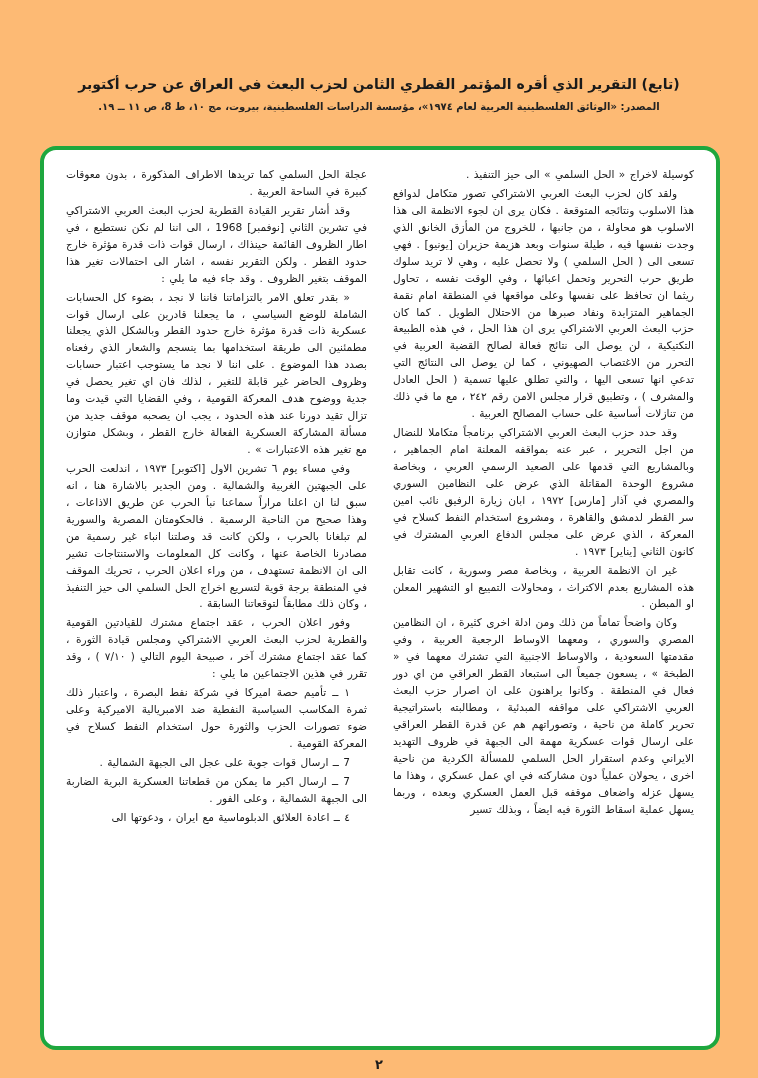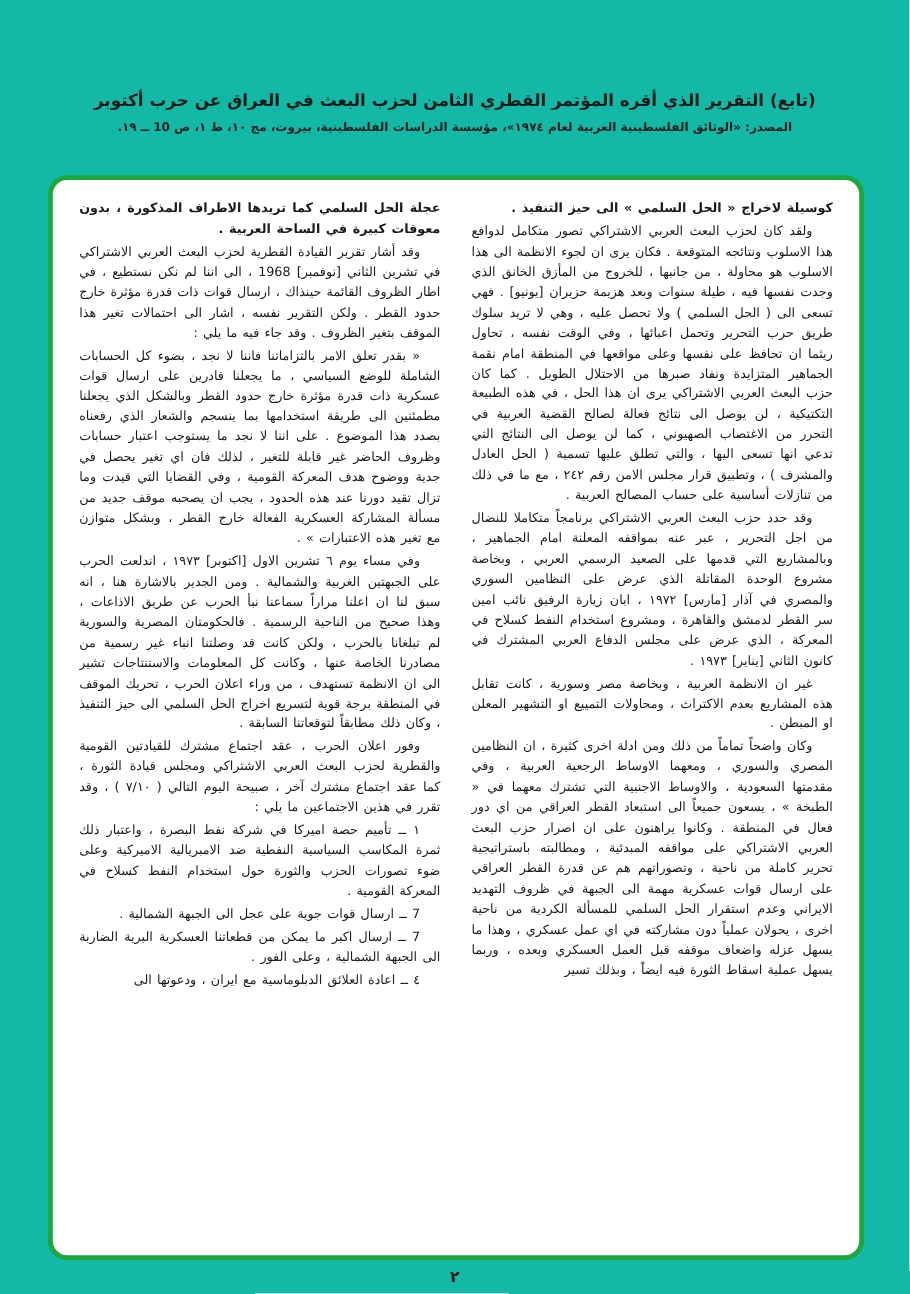--- a/index.html
+++ b/index.html
@@ -1,20 +1,20 @@
 <!DOCTYPE html>
 <html lang="ar"><head>
 <meta charset="utf-8">
 <style>
   html,body{margin:0;padding:0;background:#e9e9e9;}
   .page{
     position:relative;
     width:758px;height:1078px;
     margin:0 auto;
-    background:#14b8a6;
+    background:#fdba74;
     font-family:"DejaVu Sans", sans-serif;
     color:#1a1a1a;
     overflow:hidden;
   }
   .header{
     direction:rtl;
     text-align:center;
     padding-top:76px;
   }
   .doc-title{
@@ -52,39 +52,39 @@
     min-width:0;
     text-align:justify;
     font-size:10.6px;
     line-height:1.6;
   }
   .col p{
     margin:0 0 2px 0;
     text-indent:1.6em;
     word-spacing:1px;
   }
-  .col p:first-child{ text-indent:0;font-weight:bold; }
+  .col p:first-child{ text-indent:0; }
   .page-number{
     position:absolute;
     bottom:6px;
     left:0;
     width:100%;
     text-align:center;
     font-size:13px;
     font-weight:bold;
   }
 </style>
 </head>
 <body>
 
 <div class="page">
 
   <div class="header">
     <div class="doc-title">(تابع) التقرير الذي أقره المؤتمر القطري الثامن لحزب البعث في العراق عن حرب أكتوبر</div>
-    <div class="doc-source">المصدر: «الوثائق الفلسطينية العربية لعام ١٩٧٤»، مؤسسة الدراسات الفلسطينية، بيروت، مج ١٠، ط ١، ص 10 ــ ١٩.</div>
+    <div class="doc-source">المصدر: «الوثائق الفلسطينية العربية لعام ١٩٧٤»، مؤسسة الدراسات الفلسطينية، بيروت، مج ١٠، ط 8، ص ١١ ــ ١٩.</div>
   </div>
 
   <div class="content-box">
     <div class="columns">
       <div class="col">
           <p class="para">كوسيلة لاخراج « الحل السلمي » الى حيز التنفيذ .</p>
           <p class="para">ولقد كان لحزب البعث العربي الاشتراكي تصور متكامل لدوافع هذا الاسلوب ونتائجه المتوقعة . فكان يرى ان لجوء الانظمة الى هذا الاسلوب هو محاولة ، من جانبها ، للخروج من المأزق الخانق الذي وجدت نفسها فيه ، طيلة سنوات وبعد هزيمة حزيران [يونيو] . فهي تسعى الى ( الحل السلمي ) ولا تحصل عليه ، وهي لا تريد سلوك طريق حرب التحرير وتحمل اعبائها ، وفي الوقت نفسه ، تحاول ريثما ان تحافظ على نفسها وعلى مواقعها في المنطقة امام نقمة الجماهير المتزايدة ونفاد صبرها من الاحتلال الطويل . كما كان حزب البعث العربي الاشتراكي يرى ان هذا الحل ، في هذه الطبيعة التكتيكية ، لن يوصل الى نتائج فعالة لصالح القضية العربية في التحرر من الاغتصاب الصهيوني ، كما لن يوصل الى النتائج التي تدعي انها تسعى اليها ، والتي تطلق عليها تسمية ( الحل العادل والمشرف ) ، وتطبيق قرار مجلس الامن رقم ٢٤٢ ، مع ما في ذلك من تنازلات أساسية على حساب المصالح العربية .</p>
           <p class="para">وقد حدد حزب البعث العربي الاشتراكي برنامجاً متكاملا للنضال من اجل التحرير ، عبر عنه بمواقفه المعلنة امام الجماهير ، وبالمشاريع التي قدمها على الصعيد الرسمي العربي ، وبخاصة مشروع الوحدة المقاتلة الذي عرض على النظامين السوري والمصري في آذار [مارس] ١٩٧٢ ، ابان زيارة الرفيق نائب امين سر القطر لدمشق والقاهرة ، ومشروع استخدام النفط كسلاح في المعركة ، الذي عرض على مجلس الدفاع العربي المشترك في كانون الثاني [يناير] ١٩٧٣ .</p>
           <p class="para">غير ان الانظمة العربية ، وبخاصة مصر وسورية ، كانت تقابل هذه المشاريع بعدم الاكتراث ، ومحاولات التمييع او التشهير المعلن او المبطن .</p>
           <p class="para">وكان واضحاً تماماً من ذلك ومن ادلة اخرى كثيرة ، ان النظامين المصري والسوري ، ومعهما الاوساط الرجعية العربية ، وفي مقدمتها السعودية ، والاوساط الاجنبية التي تشترك معهما في « الطبخة » ، يسعون جميعاً الى استبعاد القطر العراقي من اي دور فعال في المنطقة . وكانوا يراهنون على ان اصرار حزب البعث العربي الاشتراكي على مواقفه المبدئية ، ومطالبته باستراتيجية تحرير كاملة من ناحية ، وتصوراتهم هم عن قدرة القطر العراقي على ارسال قوات عسكرية مهمة الى الجبهة في ظروف التهديد الايراني وعدم استقرار الحل السلمي للمسألة الكردية من ناحية اخرى ، يحولان عملياً دون مشاركته في اي عمل عسكري ، وهذا ما يسهل عزله واضعاف موقفه قبل العمل العسكري وبعده ، وربما يسهل عملية اسقاط الثورة فيه ايضاً ، وبذلك تسير</p>

